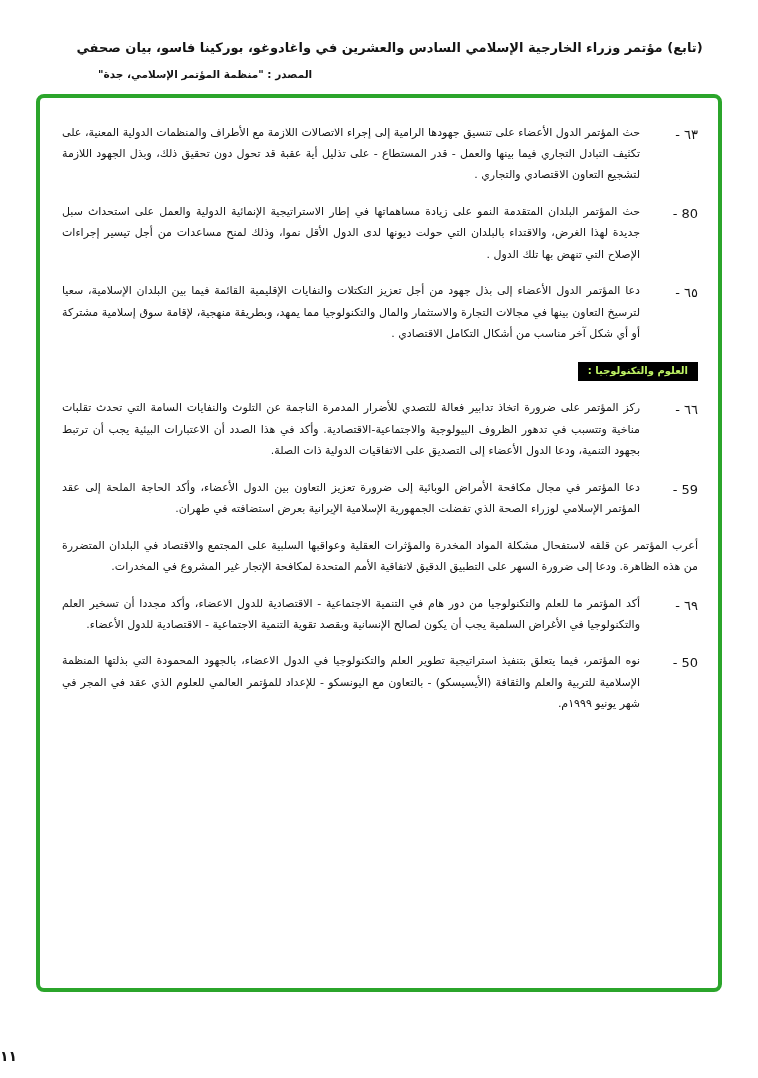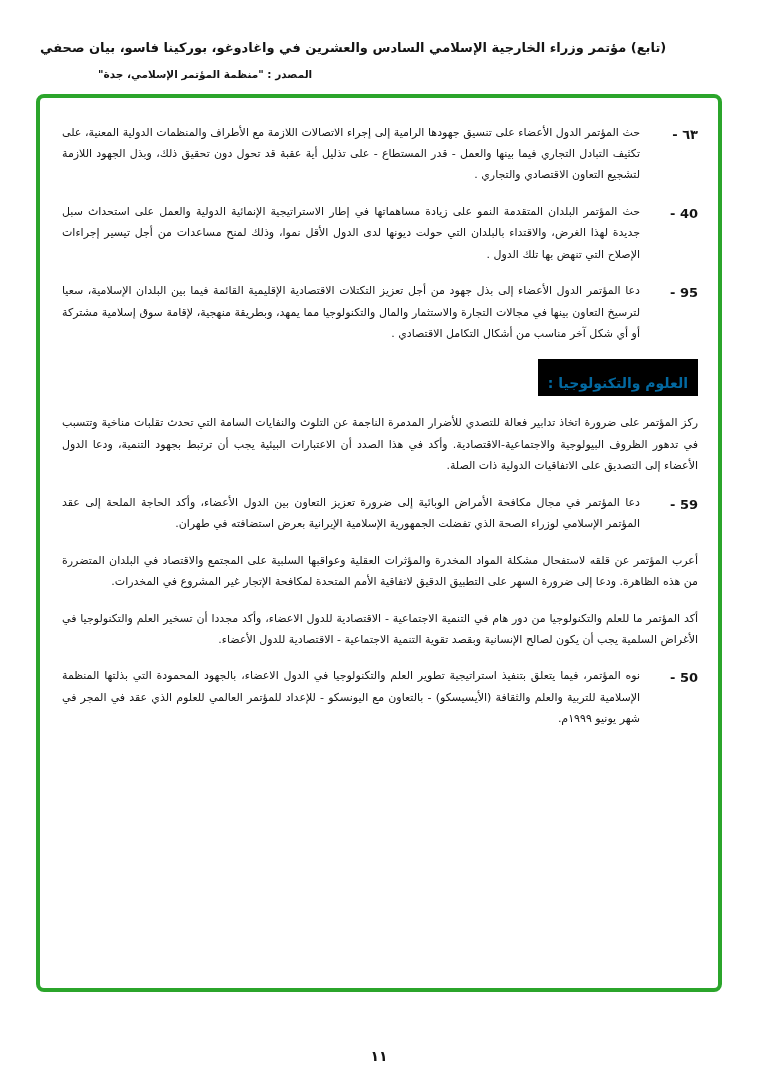--- a/index.html
+++ b/index.html
@@ -10,21 +10,21 @@
     margin: 0 auto;
     background: #ffffff;
     position: relative;
     overflow: hidden;
     direction: rtl;
     font-family: "DejaVu Sans", sans-serif;
     color: #141414;
   }
   .doc-header {
     padding: 38px 19px 0 40px;
-    text-align: left;
+    text-align: center;
     font-size: 13px;
     font-weight: bold;
     line-height: 1.5;
   }
   .source-line {
     margin-top: 10px;
     direction: rtl;
     text-align: left;
     padding-left: 98px;
     font-size: 10.5px;
@@ -38,52 +38,52 @@
     padding: 24px 20px 20px 22px;
     min-height: 898px;
   }
   .para {
     display: flex;
     gap: 6px;
     margin-bottom: 15px;
   }
   .num {
     flex: 0 0 52px;
-    font-weight: bold;
+    font-weight: normal;
     font-size: 13px;
     line-height: 1.95;
     white-space: nowrap;
   }
   .ptext {
     flex: 1;
     font-weight: normal;
     font-size: 11px;
     line-height: 1.95;
     text-align: justify;
     text-align-last: right;
     -moz-text-align-last: right;
   }
   .heading-row {
     margin: 4px 0 16px 0;
     text-align: right;
   }
   .sec-heading {
     display: inline-block;
     background: #000000;
-    color: #0369a1;
+    color: #bef264;
     font-weight: bold;
-    font-size: 14px;
-    padding: 16px 10px 5px 10px;
+    font-size: 10px;
+    padding: 3px 10px 5px 10px;
   }
   .page-number {
     position: absolute;
     bottom: 14px;
     left: 0;
     right: 0;
-    text-align: center;
+    text-align: left;
     font-weight: bold;
     font-size: 14px;
   }
 </style>
 </head>
 <body>
 
 <div class="page">
 
   <div class="doc-header">(تابع) مؤتمر وزراء الخارجية الإسلامي السادس والعشرين في واغادوغو، بوركينا فاسو، بيان صحفي</div>
@@ -91,47 +91,49 @@
   <div class="source-line">المصدر :  "منظمة المؤتمر الإسلامي، جدة"</div>
 
   <div class="green-box">
 
     <div class="para">
       <div class="num">٦٣ -</div>
       <div class="ptext">حث المؤتمر الدول الأعضاء على تنسيق جهودها الرامية إلى إجراء الاتصالات اللازمة مع الأطراف والمنظمات الدولية المعنية، على تكثيف التبادل التجاري فيما بينها والعمل - قدر المستطاع - على تذليل أية عقبة قد تحول دون تحقيق ذلك، وبذل الجهود اللازمة لتشجيع التعاون الاقتصادي والتجاري .</div>
     </div>
 
     <div class="para">
-      <div class="num">40 -</div>
+      <div class="num">80 -</div>
       <div class="ptext">حث المؤتمر البلدان المتقدمة النمو على زيادة مساهماتها في إطار الاستراتيجية الإنمائية الدولية والعمل على استحداث سبل جديدة لهذا الغرض، والاقتداء بالبلدان التي حولت ديونها لدى الدول الأقل نموا، وذلك لمنح مساعدات من أجل تيسير إجراءات الإصلاح التي تنهض بها تلك الدول .</div>
     </div>
 
     <div class="para">
-      <div class="num">95 -</div>
-      <div class="ptext">دعا المؤتمر الدول الأعضاء إلى بذل جهود من أجل تعزيز التكتلات الاقتصادية الإقليمية القائمة فيما بين البلدان الإسلامية، سعيا لترسيخ التعاون بينها في مجالات التجارة والاستثمار والمال والتكنولوجيا مما يمهد، وبطريقة منهجية، لإقامة سوق إسلامية مشتركة أو أي شكل آخر مناسب من أشكال التكامل الاقتصادي .</div>
+      <div class="num">٦٥ -</div>
+      <div class="ptext">دعا المؤتمر الدول الأعضاء إلى بذل جهود من أجل تعزيز التكتلات والنفايات الإقليمية القائمة فيما بين البلدان الإسلامية، سعيا لترسيخ التعاون بينها في مجالات التجارة والاستثمار والمال والتكنولوجيا مما يمهد، وبطريقة منهجية، لإقامة سوق إسلامية مشتركة أو أي شكل آخر مناسب من أشكال التكامل الاقتصادي .</div>
     </div>
 
     <div class="heading-row">
       <span class="sec-heading">العلوم والتكنولوجيا :</span>
     </div>
 
     <div class="para">
+      <div class="num">٦٦ -</div>
       <div class="ptext">ركز المؤتمر على ضرورة اتخاذ تدابير فعالة للتصدي للأضرار المدمرة الناجمة عن التلوث والنفايات السامة التي تحدث تقلبات مناخية وتتسبب في تدهور الظروف البيولوجية والاجتماعية-الاقتصادية. وأكد في هذا الصدد أن الاعتبارات البيئية يجب أن ترتبط بجهود التنمية، ودعا الدول الأعضاء إلى التصديق على الاتفاقيات الدولية ذات الصلة.</div>
     </div>
 
     <div class="para">
       <div class="num">59 -</div>
       <div class="ptext">دعا المؤتمر في مجال مكافحة الأمراض الوبائية إلى ضرورة تعزيز التعاون بين الدول الأعضاء، وأكد الحاجة الملحة إلى عقد المؤتمر الإسلامي لوزراء الصحة الذي تفضلت الجمهورية الإسلامية الإيرانية بعرض استضافته في طهران.</div>
     </div>
 
     <div class="para">
       <div class="ptext">أعرب المؤتمر عن قلقه لاستفحال مشكلة المواد المخدرة والمؤثرات العقلية وعواقبها السلبية على المجتمع والاقتصاد في البلدان المتضررة من هذه الظاهرة. ودعا إلى ضرورة السهر على التطبيق الدقيق لاتفاقية الأمم المتحدة لمكافحة الإتجار غير المشروع في المخدرات.</div>
     </div>
 
     <div class="para">
+      <div class="num">٦٩ -</div>
       <div class="ptext">أكد المؤتمر ما للعلم والتكنولوجيا من دور هام في التنمية الاجتماعية - الاقتصادية للدول الاعضاء، وأكد مجددا أن تسخير العلم والتكنولوجيا في الأغراض السلمية يجب أن يكون لصالح الإنسانية وبقصد تقوية التنمية الاجتماعية - الاقتصادية للدول الأعضاء.</div>
     </div>
 
     <div class="para">
       <div class="num">50 -</div>
       <div class="ptext">نوه المؤتمر، فيما يتعلق بتنفيذ استراتيجية تطوير العلم والتكنولوجيا في الدول الاعضاء، بالجهود المحمودة التي بذلتها المنظمة الإسلامية للتربية والعلم والثقافة (الأيسيسكو) - بالتعاون مع اليونسكو - للإعداد للمؤتمر العالمي للعلوم الذي عقد في المجر في شهر يونيو ١٩٩٩م.</div>
     </div>
 
   </div>
 

